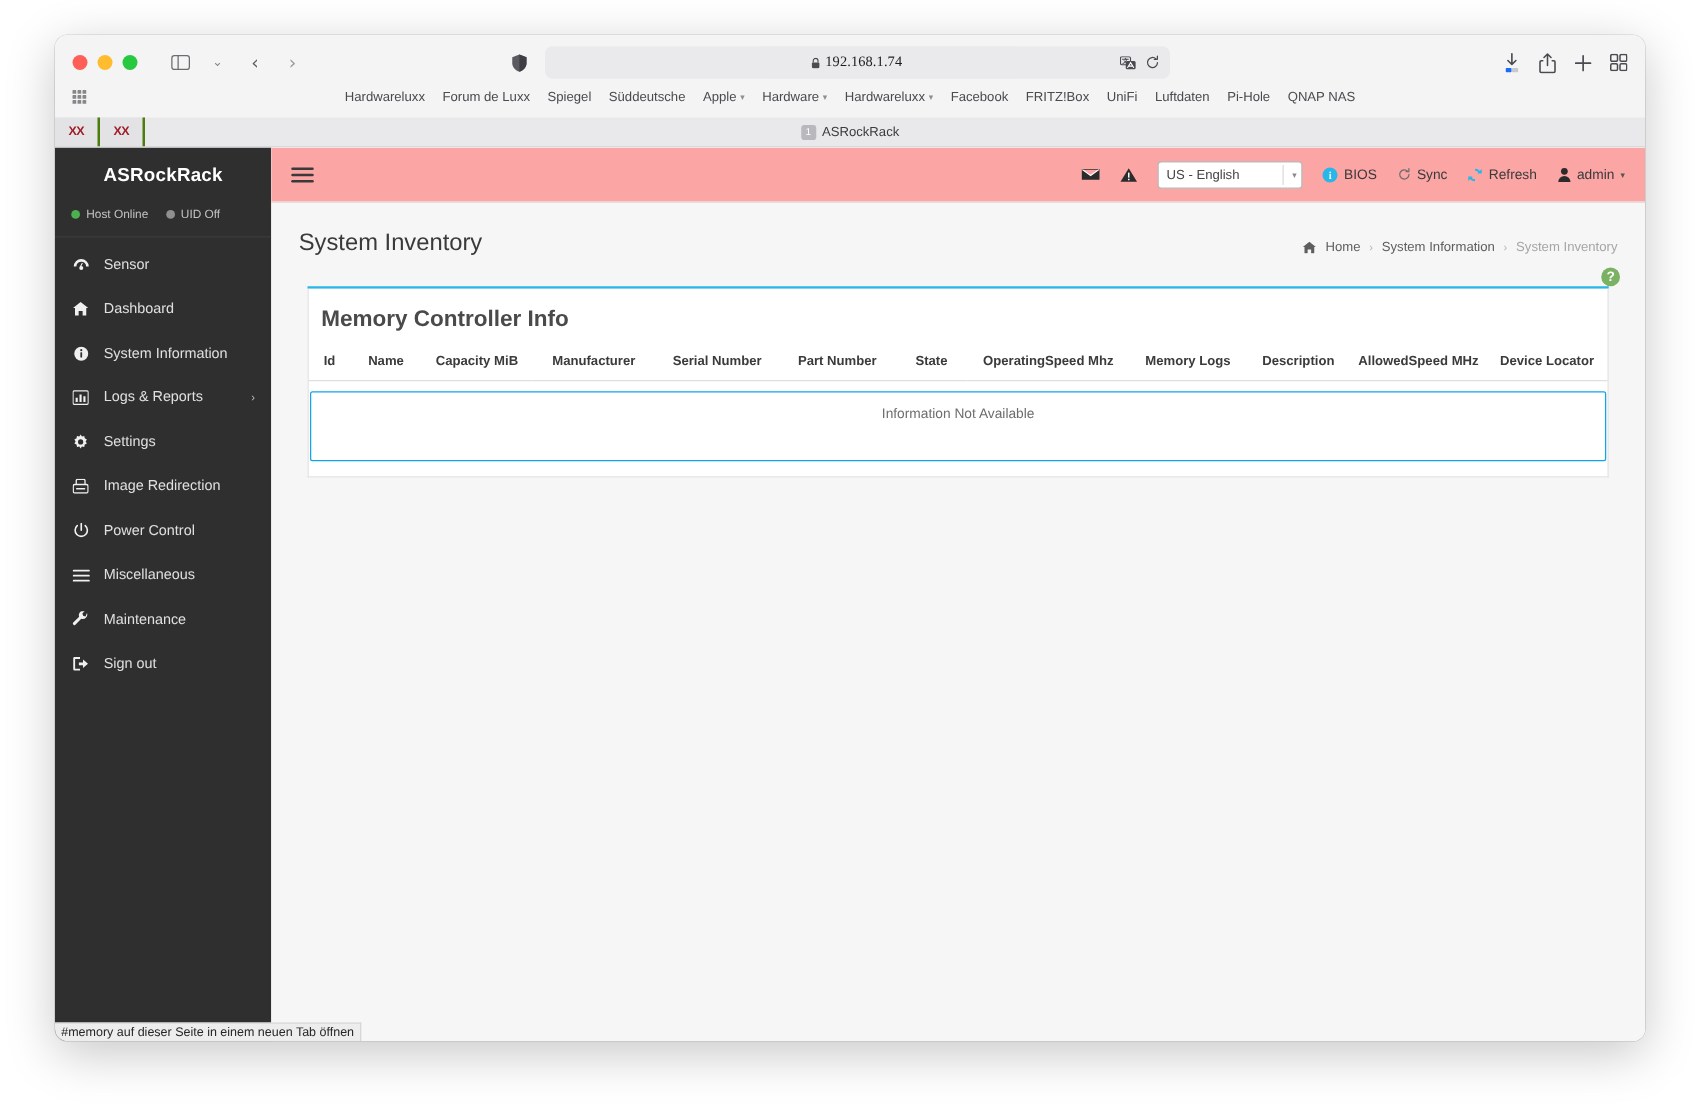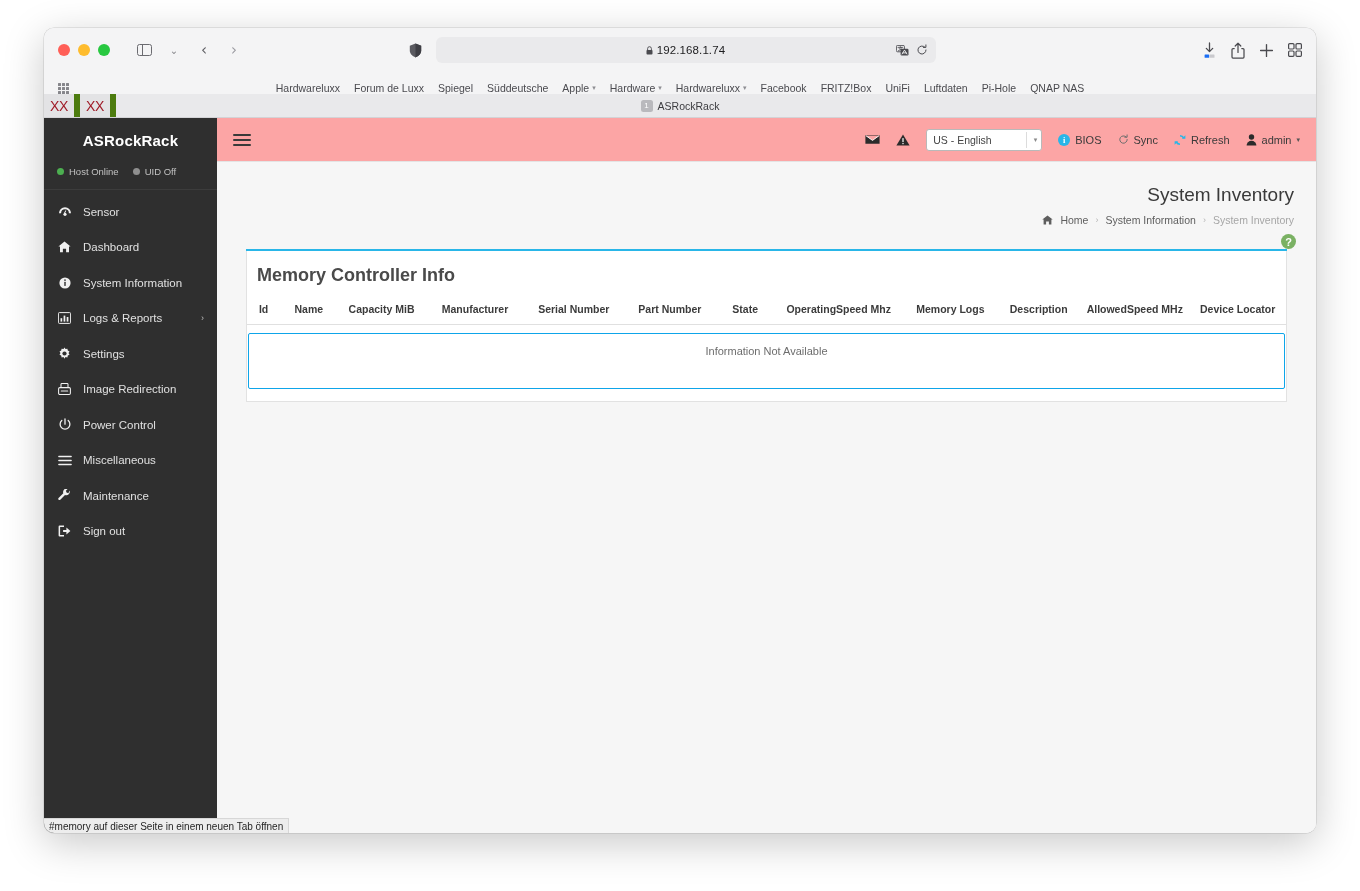--- a/index.html
+++ b/index.html
@@ -60,20 +60,21 @@
     width: 1.4px; background: #6b6b70;
   }
   .chev-d { font-size: 10px; color: #86868b; }
   .nav-arrow { font-size: 15px; color: #9a9aa0; font-family: "DejaVu Sans", sans-serif; }
   .nav-arrow.active { color: #5c5c61; }
 
   .url-wrap {
     position: absolute; left: 0; right: 16px;
     display: flex; justify-content: center; align-items: center;
     pointer-events: none;
+    font-family: Liberation Serif, serif;
   }
   .shield-icon { margin-right: 14px; }
   .url-bar {
     width: 500px; height: 26px;
     background: #eaeaec;
     border-radius: 6px;
     display: flex; align-items: center;
     padding: 0 8px;
     pointer-events: auto;
     position: relative;
@@ -84,21 +85,21 @@
   .lock { font-size: 9px; color: #4a4a4f; }
   .url-text { font-size: 11.5px; color: #1d1d1f; letter-spacing: 0.1px; }
   .url-right { display: flex; align-items: center; gap: 7px; position: absolute; right: 8px; }
 
   .tb-right { margin-left: auto; display: flex; align-items: center; gap: 14px; }
 
   
   .bw-favs {
     height: 22px;
     background: #f4f4f5;
-    display: flex; align-items: flex-end;
+    display: flex; align-items: flex-start;
     padding: 0 14px;
     flex: 0 0 auto;
     position: relative;
   }
   .fav-grid {
     width: 11px; height: 11px;
     display: grid; grid-template-columns: repeat(3,1fr); grid-template-rows: repeat(3,1fr);
     gap: 1px;
   }
   .fav-grid i { background: #86868b; border-radius: 0.5px; }
@@ -119,22 +120,22 @@
     background: #e9e9eb;
     display: flex; align-items: stretch;
     flex: 0 0 auto;
     position: relative;
     border-bottom: 1px solid #d3d3d6;
   }
   .pin-tab {
     width: 36px;
     display: flex; align-items: center; justify-content: center;
     background: #e3e3e5;
-    border-right: 6px solid #4d7c0f;
-    font-size: 14px; font-weight: normal; color: #a01c28;
+    border-right: 2px solid #4d7c0f;
+    font-size: 10px; font-weight: bold; color: #a01c28;
     letter-spacing: -0.4px;
   }
   .tab-active-label {
     position: absolute; left: 0; right: 0;
     display: flex; justify-content: center; align-items: center; gap: 5px;
     height: 100%;
     pointer-events: none;
   }
   .tab-badge {
     width: 12px; height: 12px;
@@ -241,23 +242,22 @@
     font-size: 8.5px; font-weight: bold;
     display: flex; align-items: center; justify-content: center;
     font-family: "Liberation Serif", serif;
   }
   .ic-sync { color: #6d6d6d; font-size: 11px; }
   .ic-refresh { color: #29b6e8; font-size: 12px; }
   .ic-user { color: #2b2b2b; font-size: 11px; }
 
   
   .page-head {
-    display: flex; align-items: flex-end;
+    display: flex; align-items: flex-start;
     padding: 22px 22px 0 22px;
-    flex-direction: column;
   }
   .page-title { font-size: 19px; color: #3a3a3a; font-weight: normal; }
   .crumbs {
     margin-left: auto; margin-top: 8px;
     display: flex; align-items: center; gap: 7px;
     font-size: 10.5px; color: #9a9a9a;
   }
   .crumbs a { color: #5e5e5e; text-decoration: none; }
   .crumbs .sep { color: #b5b5b5; font-size: 9px; }
   .crumbs .home-ic { color: #5e5e5e; font-size: 10px; }

